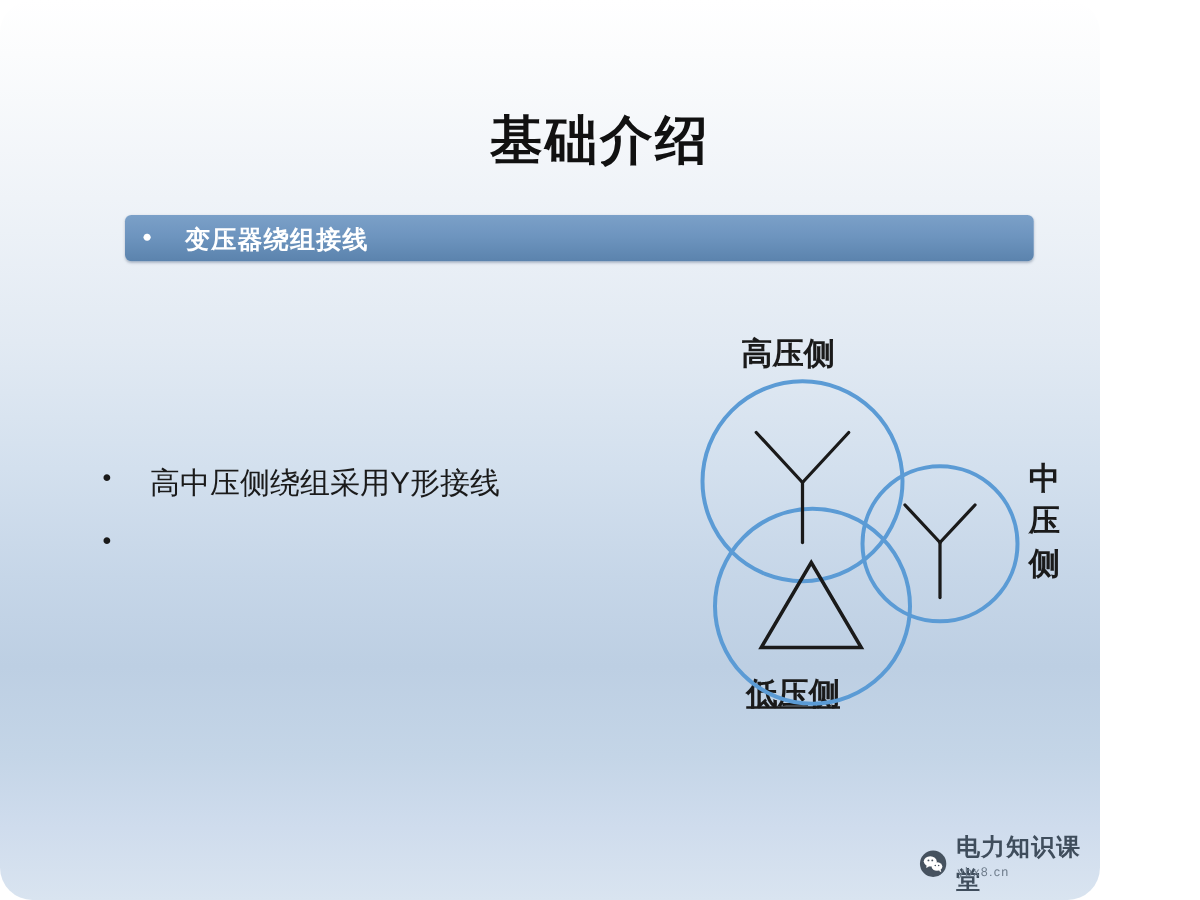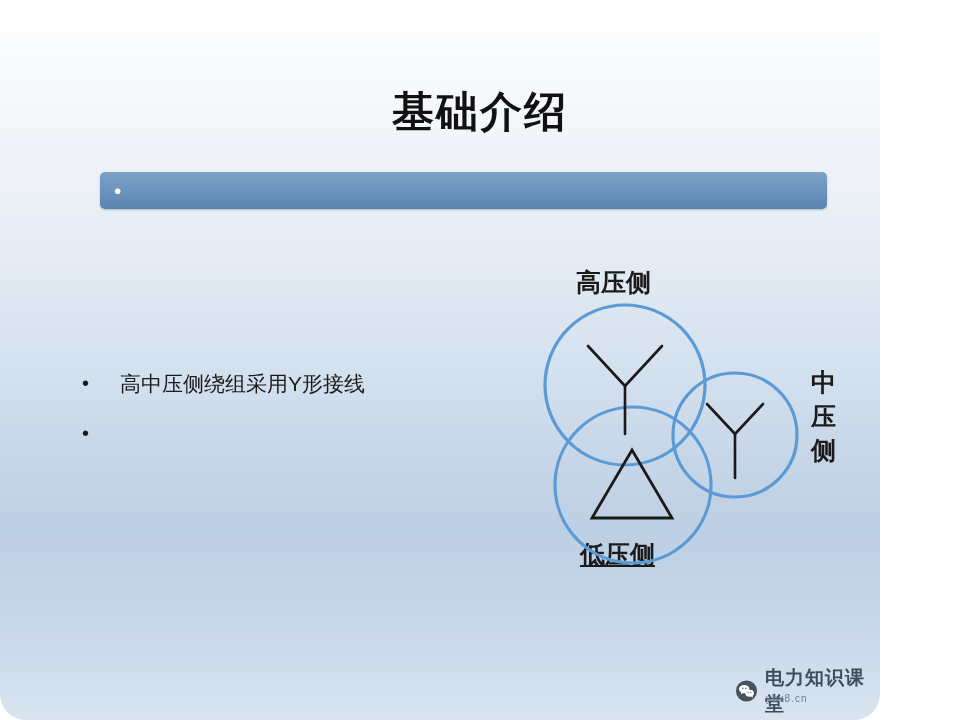--- a/index.html
+++ b/index.html
@@ -86,49 +86,48 @@
     position: absolute;
     left: 0;
     top: 2px;
     font-size: 20px;
     color: #1a1a1a;
   }
   #bullets .row .txt {
     position: absolute;
     left: 38px;
     top: 0;
-    font-size: 21px;
+    font-size: 24px;
     color: #1a1a1a;
     white-space: nowrap;
   }
   
   #diagram {
     position: absolute;
-    left: 510px;
+    left: 527px;
     top: 250px;
     width: 430px;
     height: 400px;
   }
   .lbl {
     position: absolute;
     font-size: 25px;
     font-weight: bold;
     color: #1a1a1a;
     white-space: nowrap;
   }
   #lbl-high { left: 66px; top: 16px; }
   #lbl-low  { left: 70px; top: 288px; text-decoration: underline; }
   #lbl-mid  {
     left: 296px;
     top: 116px;
     width: 30px;
     line-height: 34px;
-    text-align: right;
+    text-align: left;
     white-space: normal;
-    font-family: Liberation Serif, serif;
   }
   #caption {
     position: absolute;
     left: 20px;
     top: 362px;
     font-size: 25px;
     font-weight: bold;
     color: #1a1a1a;
     white-space: nowrap;
   }
@@ -157,20 +156,21 @@
 </style>
 </head>
 <body>
 
 <div id="slide">
 
   <div id="title">基础介绍</div>
 
   <div id="header-bar">
     <span class="bullet">•</span>
+    <span class="bar-text">变压器绕组接线</span>
   </div>
 
   <div id="bullets">
     <div class="row">
       <span class="dot">•</span>
       <span class="txt">高中压侧绕组采用Y形接线</span>
     </div>
     <div class="row">
       <span class="dot">•</span>
     </div>

